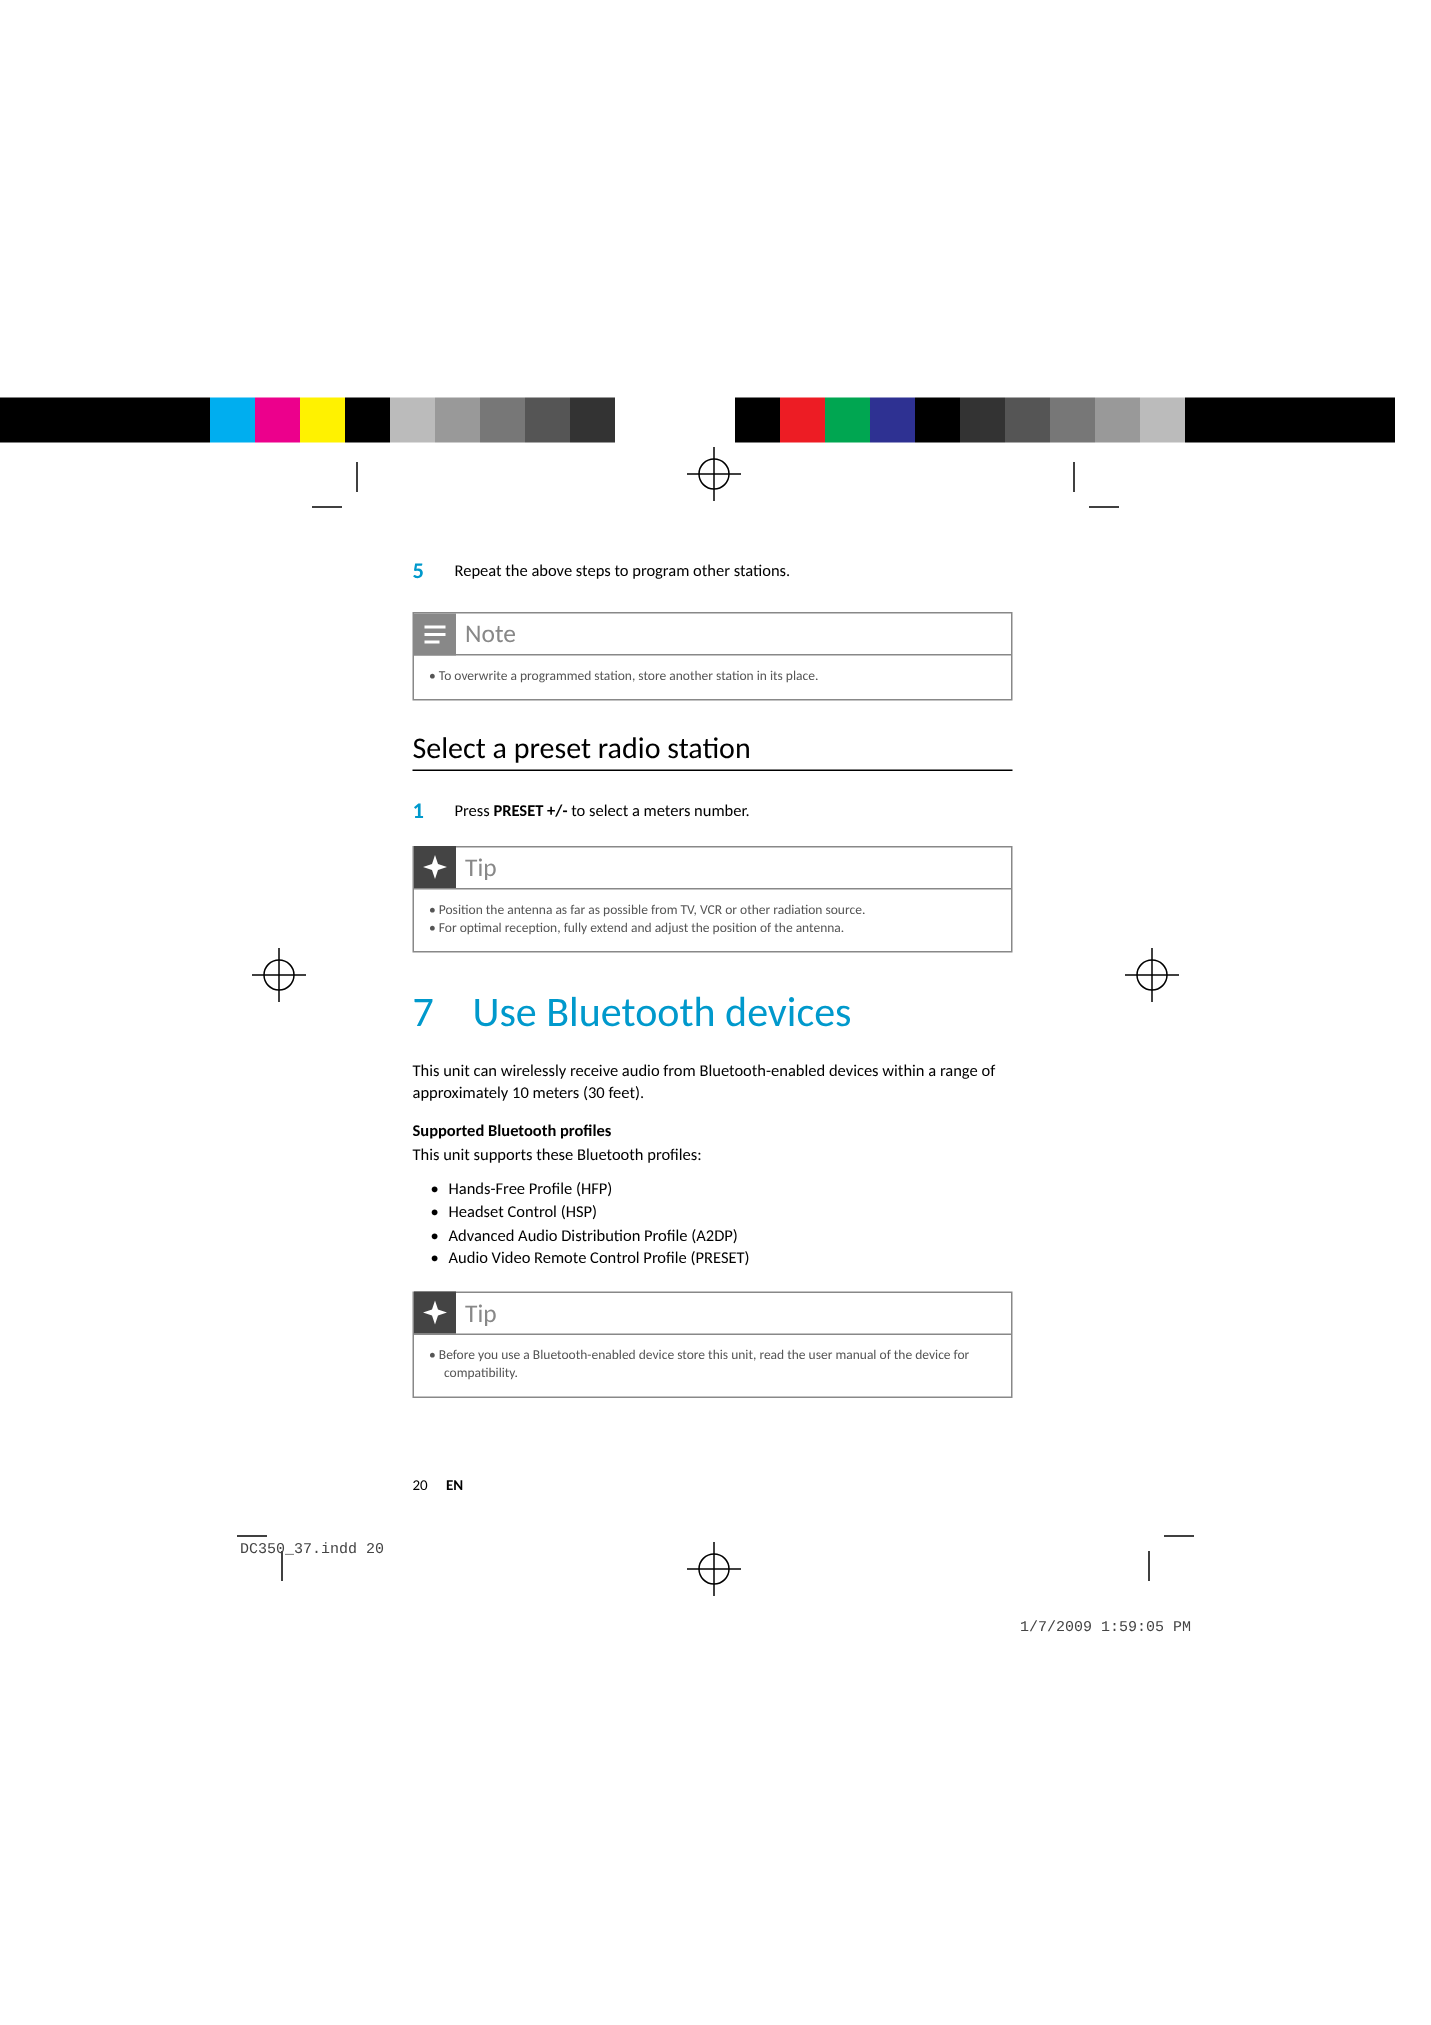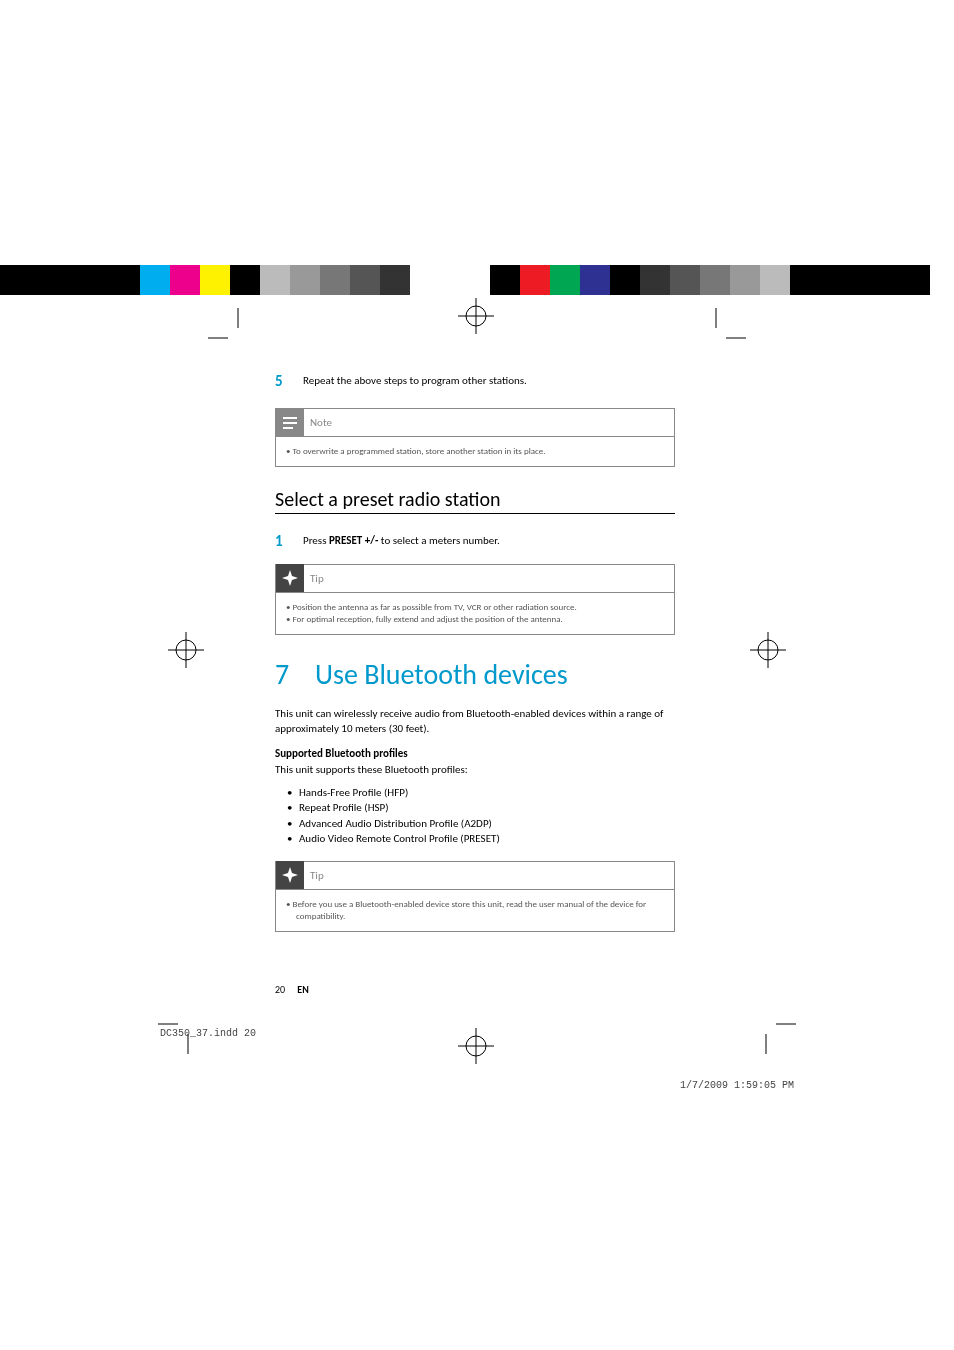--- a/index.html
+++ b/index.html
@@ -49,21 +49,21 @@
     .callout-icon-box {
       width: 28px;
       height: 28px;
       display: flex;
       align-items: center;
       justify-content: center;
       flex-shrink: 0;
     }
     .note-icon { background: #888; }
     .tip-icon { background: #444; }
-    .callout-label { color: #888; font-size: 11px; padding-left: 6px; }
+    .callout-label { color: #888; font-size: 17px; padding-left: 6px; }
     .callout-body { padding: 8px 10px; }
     .callout-body ul { list-style: none; }
     .callout-body li { font-size: 9px; color: #555; line-height: 1.4; padding-left: 10px; text-indent: -10px; }
     .callout-body li::before { content: "• "; }
     .section-heading {
       font-size: 20px;
       font-weight: normal;
       border-bottom: 1px solid #000;
       padding-bottom: 2px;
       margin-bottom: 18px;
@@ -221,21 +221,21 @@
     <span class="chapter-num">7</span>
     <span>Use Bluetooth devices</span>
   </h1>
 
   <p class="body-text">This unit can wirelessly receive audio from Bluetooth-enabled devices within a range of approximately 10 meters (30 feet).</p>
 
   <p class="sub-heading">Supported Bluetooth profiles</p>
   <p class="body-text" style="margin-bottom:8px">This unit supports these Bluetooth profiles:</p>
   <ul class="bullet-list">
       <li>Hands-Free Profile (HFP)</li>
-      <li>Repeat Profile (HSP)</li>
+      <li>Headset Control (HSP)</li>
       <li>Advanced Audio Distribution Profile (A2DP)</li>
       <li>Audio Video Remote Control Profile (PRESET)</li>
     </ul>
 
   <div class="callout-box">
     <div class="callout-header">
       <div class="callout-icon-box tip-icon">
         <svg width="20" height="20" viewBox="0 0 20 20">
             <path d="M10 2 L12 8 L18 10 L12 12 L10 18 L8 12 L2 10 L8 8 Z" fill="#fff"></path>
           </svg>

